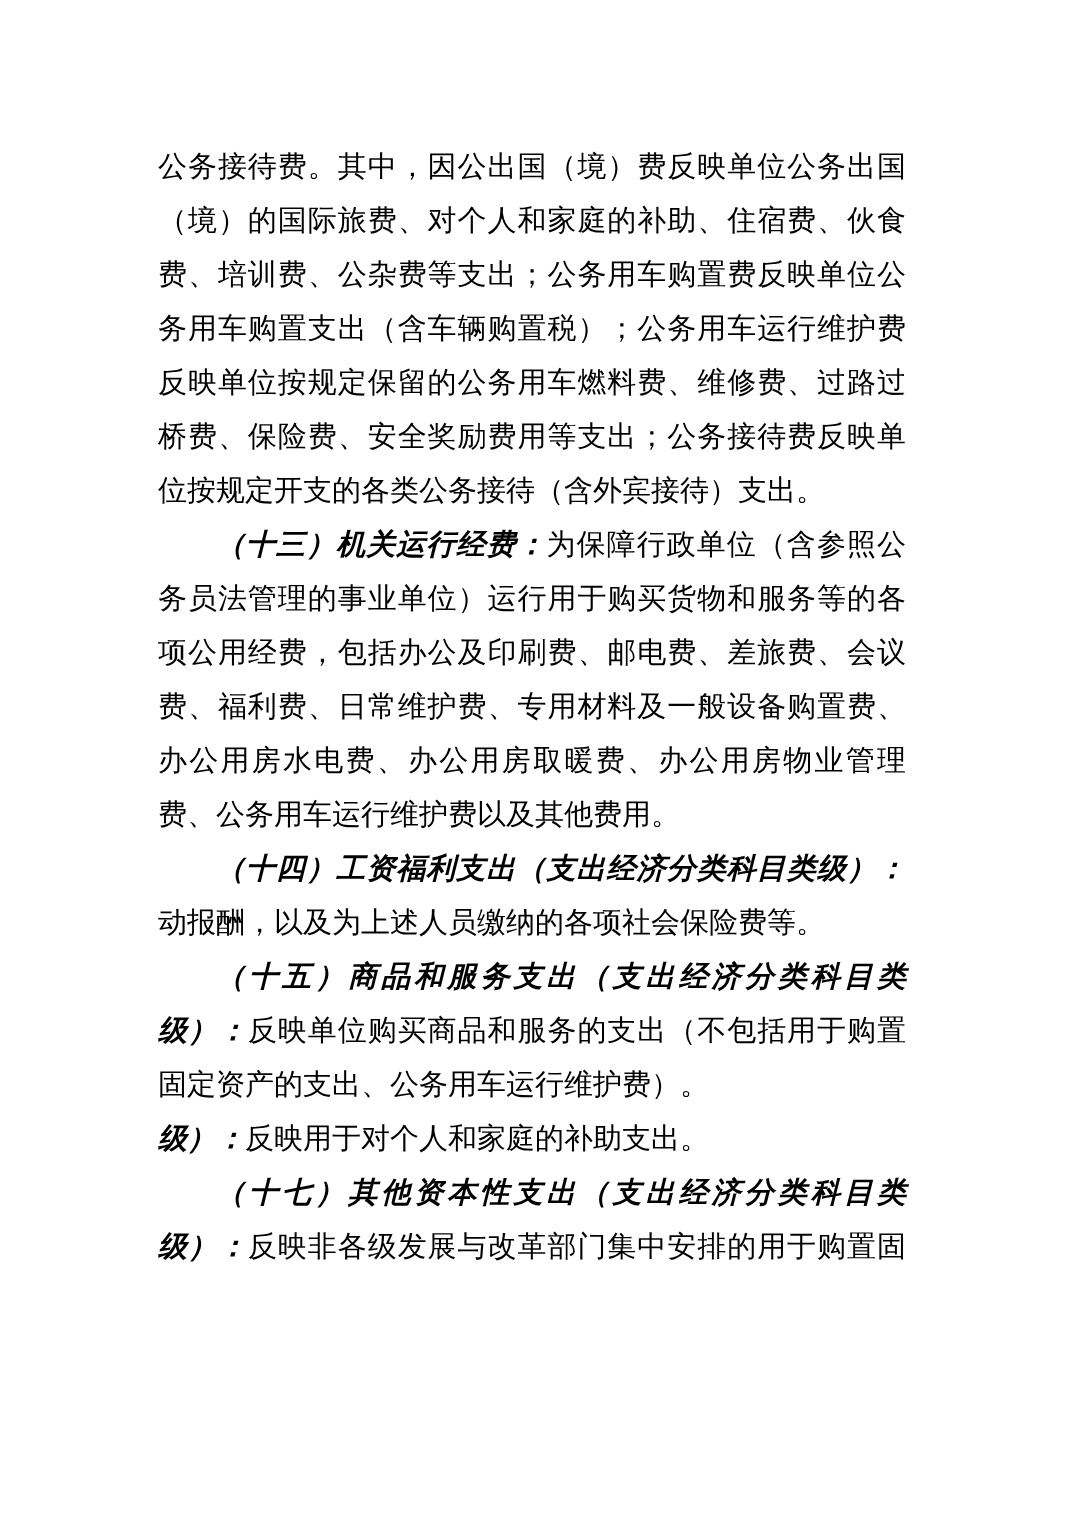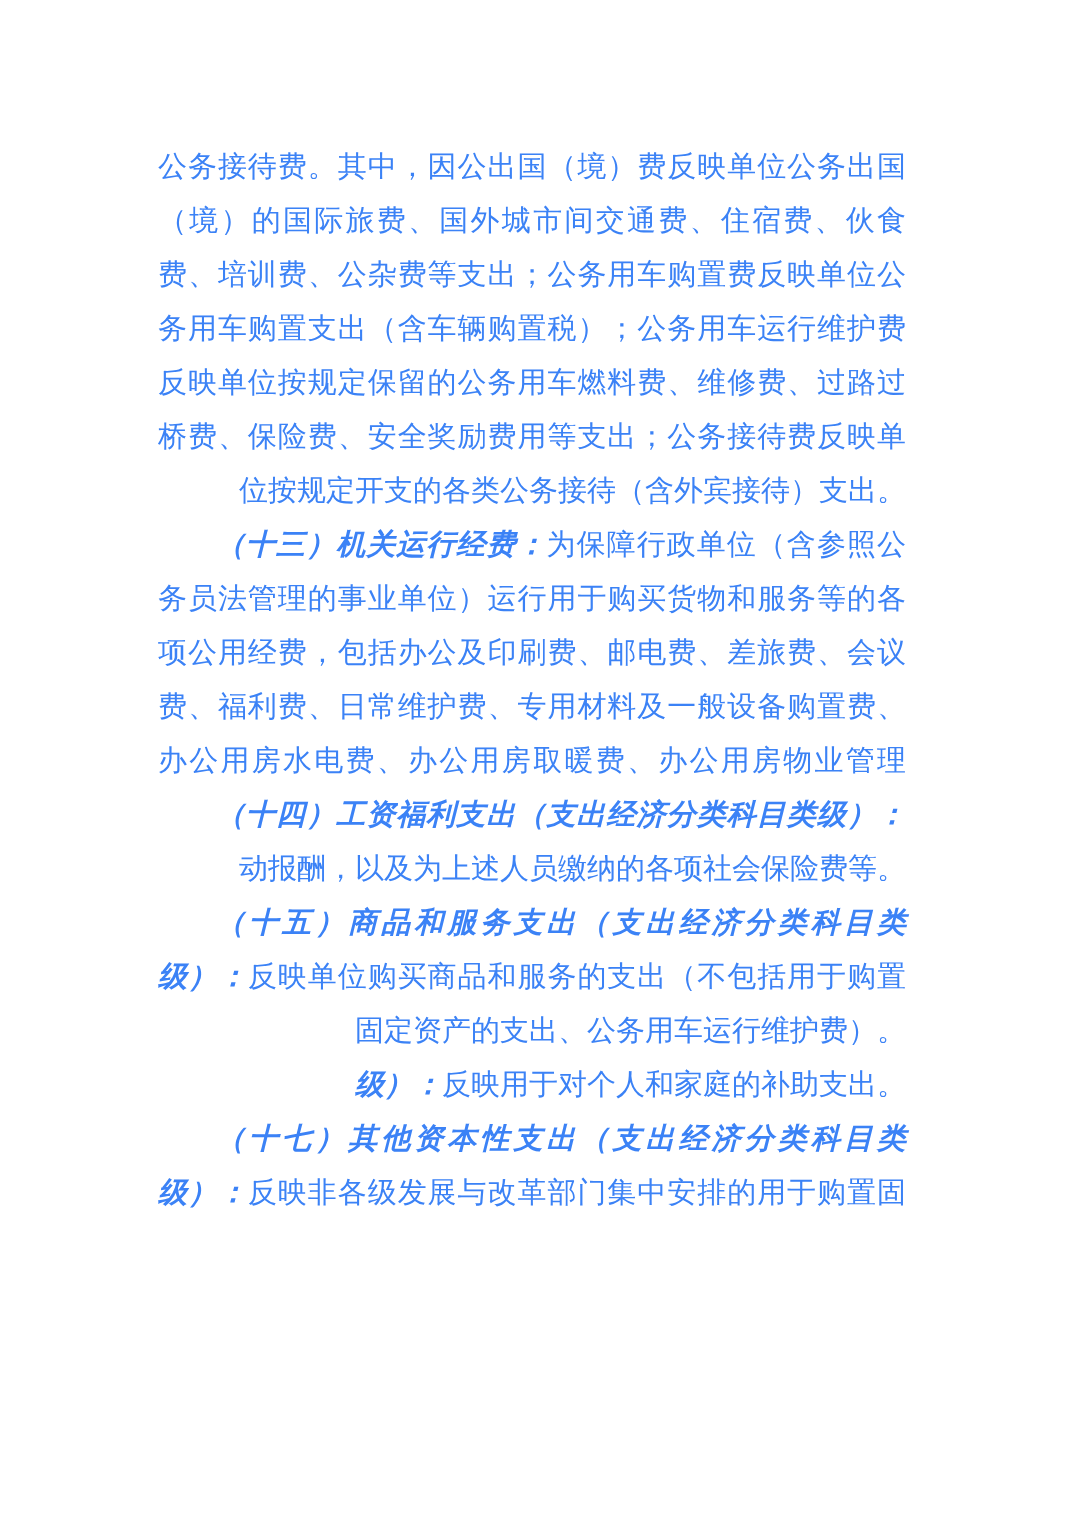--- a/index.html
+++ b/index.html
@@ -7,62 +7,63 @@
     padding: 0;
     background: #ffffff;
   }
   .page {
     position: relative;
     width: 1075px;
     height: 1521px;
     background: #ffffff;
     overflow: hidden;
     font-family: "Liberation Serif", "DejaVu Serif", serif;
-    color: #3b82f6;
+    color: #000000;
   }
   .content {
     position: absolute;
     left: 158px;
     top: 139px;
     width: 748px;
   }
   .line {
     height: 54px;
     line-height: 54px;
     font-size: 29px;
-    text-align: right;
+    text-align: left;
     white-space: normal;
   }
   .line.jst {
     text-align: justify;
     text-align-last: justify;
   }
   .line.ind {
     text-indent: 2em;
   }
   .seg { font-weight: normal; }
   .seg.b { font-weight: bold; font-style: italic; }
 </style>
 </head>
 <body>
 
 <div class="page">
   <div class="content" id="doc-content">
       <div class="line jst"><span class="seg">公务接待费。其中，因公出国（境）费反映单位公务出国</span></div>
-      <div class="line jst"><span class="seg">（境）的国际旅费、国外城市间交通费、住宿费、伙食</span></div>
+      <div class="line jst"><span class="seg">（境）的国际旅费、对个人和家庭的补助、住宿费、伙食</span></div>
       <div class="line jst"><span class="seg">费、培训费、公杂费等支出；公务用车购置费反映单位公</span></div>
       <div class="line jst"><span class="seg">务用车购置支出（含车辆购置税）；公务用车运行维护费</span></div>
       <div class="line jst"><span class="seg">反映单位按规定保留的公务用车燃料费、维修费、过路过</span></div>
       <div class="line jst"><span class="seg">桥费、保险费、安全奖励费用等支出；公务接待费反映单</span></div>
       <div class="line"><span class="seg">位按规定开支的各类公务接待（含外宾接待）支出。</span></div>
       <div class="line jst ind"><span class="seg b">（十三）机关运行经费：</span><span class="seg">为保障行政单位（含参照公</span></div>
       <div class="line jst"><span class="seg">务员法管理的事业单位）运行用于购买货物和服务等的各</span></div>
       <div class="line jst"><span class="seg">项公用经费，包括办公及印刷费、邮电费、差旅费、会议</span></div>
       <div class="line jst"><span class="seg">费、福利费、日常维护费、专用材料及一般设备购置费、</span></div>
       <div class="line jst"><span class="seg">办公用房水电费、办公用房取暖费、办公用房物业管理</span></div>
+      <div class="line"><span class="seg">费、公务用车运行维护费以及其他费用。</span></div>
       <div class="line jst ind"><span class="seg b">（十四）工资福利支出（支出经济分类科目类级）：</span></div>
       <div class="line"><span class="seg">动报酬，以及为上述人员缴纳的各项社会保险费等。</span></div>
       <div class="line jst ind"><span class="seg b">（十五）商品和服务支出（支出经济分类科目类</span></div>
       <div class="line jst"><span class="seg b">级）：</span><span class="seg">反映单位购买商品和服务的支出（不包括用于购置</span></div>
       <div class="line"><span class="seg">固定资产的支出、公务用车运行维护费）。</span></div>
       <div class="line"><span class="seg b">级）：</span><span class="seg">反映用于对个人和家庭的补助支出。</span></div>
       <div class="line jst ind"><span class="seg b">（十七）其他资本性支出（支出经济分类科目类</span></div>
       <div class="line jst"><span class="seg b">级）：</span><span class="seg">反映非各级发展与改革部门集中安排的用于购置固</span></div>
     </div>
 </div>

